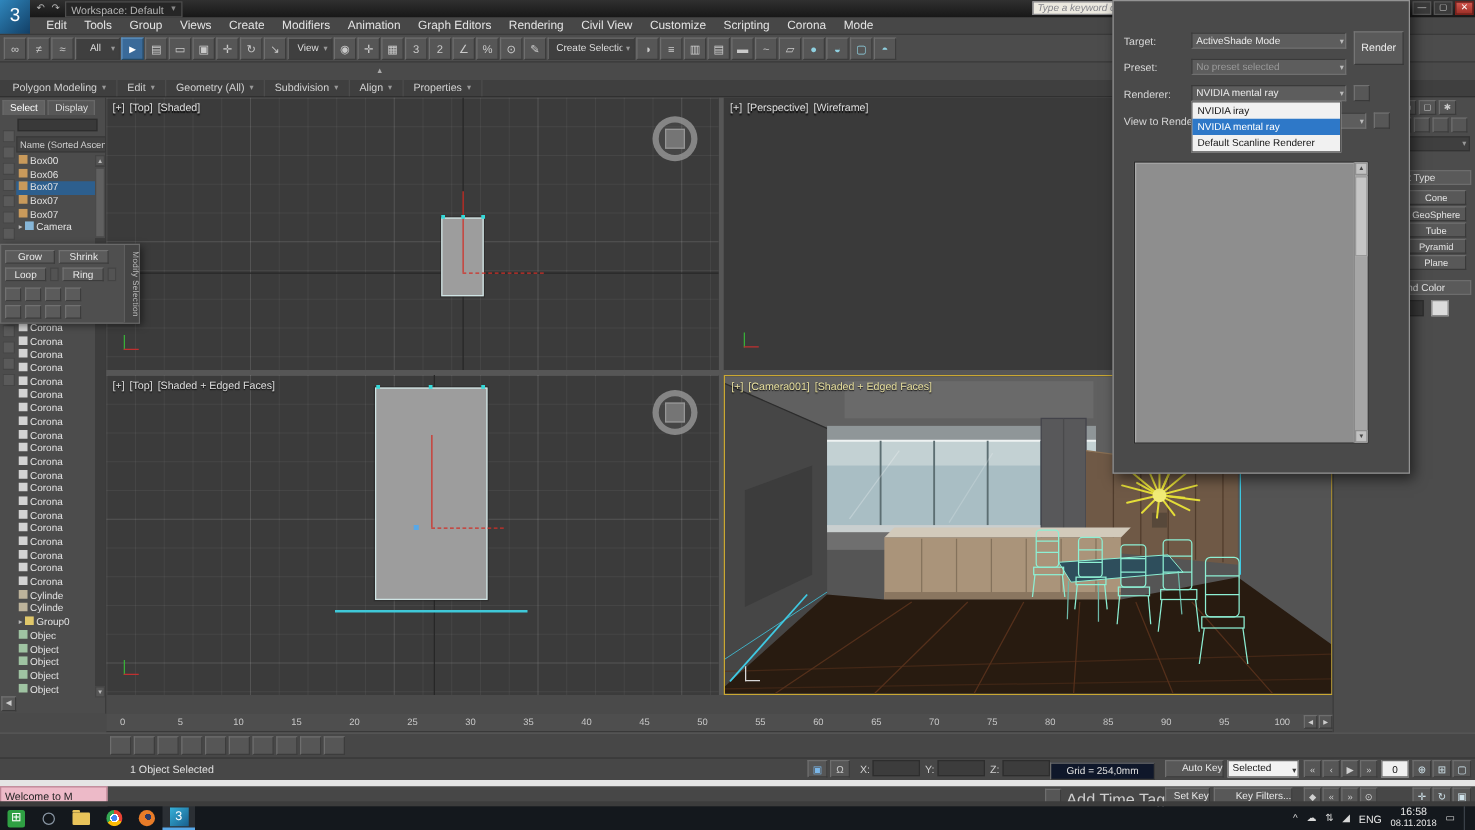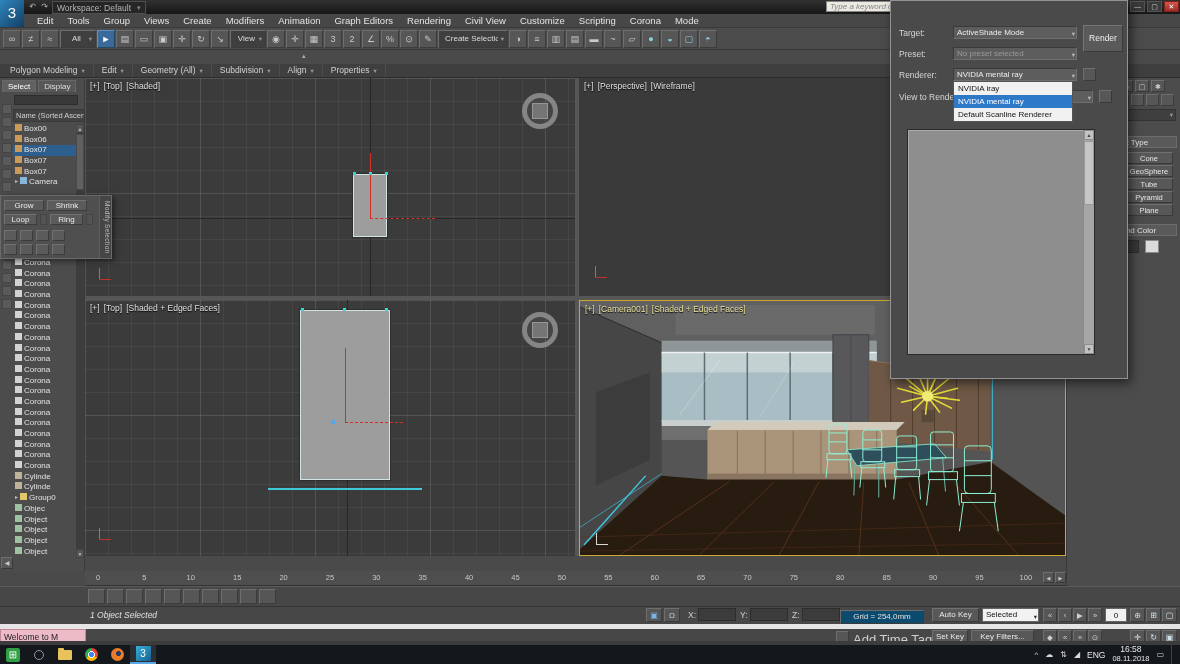--- a/index.html
+++ b/index.html
@@ -156,26 +156,26 @@
   .tick{flex:0 0 auto;width:22px;text-align:center;font-size:7.5px;color:#c8c8c8;}
   .ruler-end{position:absolute;left:958px;top:1px;display:flex;gap:1px;}
   .ruler-end i{width:11px;height:11px;background:#555;border:1px solid;border-color:#6e6e6e #3a3a3a #3a3a3a #6e6e6e;font-size:5px;color:#ccc;text-align:center;line-height:10px;box-sizing:border-box;}
   .corner{left:0;top:571px;width:85px;height:15px;background:#4a4a4a;}
   .dockrow{left:0;top:586px;width:1180px;height:21px;background:#474747;border-top:1px solid #5a5a5a;border-bottom:1px solid #333;box-sizing:border-box;}
   .dock-icons{position:absolute;left:88px;top:2px;display:flex;gap:2px;}
   .dock-icons i{width:17px;height:15px;background:#565656;border:1px solid;border-color:#6e6e6e #3c3c3c #3c3c3c #6e6e6e;box-sizing:border-box;}
   .statusrow,.statusrow2{left:0;width:1180px;height:17px;background:#474747;}
   .statusrow{top:607px;}
   .statusrow2{top:624px;border-top:5px solid #e5e5e5;box-sizing:border-box;}
-  .stat-text{position:absolute;left:90px;top:3px;font-size:8.5px;color:#e0e0e0;font-style:italic;}
+  .stat-text{position:absolute;left:104px;top:3px;font-size:8.5px;color:#e0e0e0;}
   .sicon{position:absolute;top:1px;width:16px;height:14px;background:#565656;border:1px solid;border-color:#6e6e6e #3c3c3c #3c3c3c #6e6e6e;font-size:8px;text-align:center;line-height:13px;color:#c8c8c8;box-sizing:border-box;}
   .clabel{position:absolute;top:3px;font-size:8.5px;color:#cfcfcf;}
   .cfield{position:absolute;top:1px;width:38px;height:13px;background:#3c3c3c;border:1px solid #2d2d2d;box-sizing:border-box;}
-  .gridbox{position:absolute;left:840px;top:3px;width:84px;height:14px;background:#0c4a6e;border:1px solid;border-color:#6c6c6c #3a3a3a #3a3a3a #6c6c6c;font-size:8px;color:#e0e0e0;text-align:center;line-height:12px;box-sizing:border-box;}
-  .btn{position:absolute;top:1px;height:14px;background:#585858;border:1px solid;border-color:#707070 #3a3a3a #3a3a3a #707070;font-size:8px;color:#e8e8e8;text-align:center;line-height:12px;box-sizing:border-box;}
+  .gridbox{position:absolute;left:840px;top:3px;width:84px;height:14px;background:#0f172a;border:1px solid;border-color:#6c6c6c #3a3a3a #3a3a3a #6c6c6c;font-size:8px;color:#e0e0e0;text-align:center;line-height:12px;box-sizing:border-box;}
+  .btn{position:absolute;top:1px;height:14px;background:#585858;border:1px solid;border-color:#707070 #3a3a3a #3a3a3a #707070;font-size:8px;color:#e8e8e8;text-align:right;line-height:12px;box-sizing:border-box;}
   .selcombo{position:absolute;left:982px;top:1px;width:57px;height:14px;background:#f2f2f2;border:1px solid #666;color:#111;font-size:8px;line-height:12px;padding:0 3px;box-sizing:border-box;}
   .selcombo::after{content:"▾";position:absolute;right:1px;top:2px;font-size:6.5px;color:#333;}
   .akeys{position:absolute;left:1043px;top:1px;display:flex;gap:1px;}
   .akeys i{width:14px;height:14px;background:#565656;border:1px solid;border-color:#6e6e6e #3c3c3c #3c3c3c #6e6e6e;font-size:7.5px;color:#d0d0d0;text-align:center;line-height:13px;box-sizing:border-box;}
   .framefield{position:absolute;left:1105px;top:1px;width:22px;height:14px;background:#f0f0f0;border:1px solid #666;color:#111;font-size:8px;text-align:center;line-height:13px;box-sizing:border-box;}
   .navs{position:absolute;left:1130px;top:1px;display:flex;gap:1px;}
   .navs i{width:15px;height:14px;background:#565656;border:1px solid;border-color:#6e6e6e #3c3c3c #3c3c3c #6e6e6e;font-size:8px;color:#cfe2ea;text-align:center;line-height:13px;box-sizing:border-box;}
   .maxscript{position:absolute;left:0;top:0;width:86px;height:16px;background:#edbac8;border:1px solid #c08898;color:#222;font-size:8.5px;line-height:14px;padding-left:3px;box-sizing:border-box;}
   .timetag-icon{position:absolute;left:836px;top:2px;width:13px;height:13px;background:#565656;border:1px solid;border-color:#6e6e6e #3c3c3c #3c3c3c #6e6e6e;box-sizing:border-box;}
   .timetag{position:absolute;left:853px;top:3px;font-size:13px;color:#cfcfcf;}

